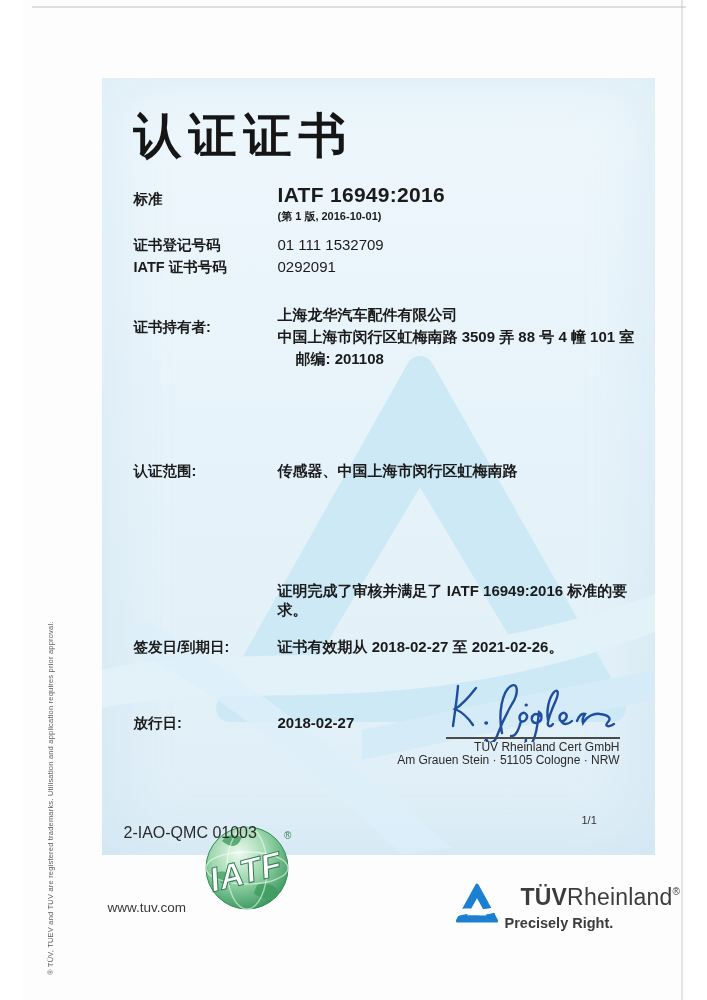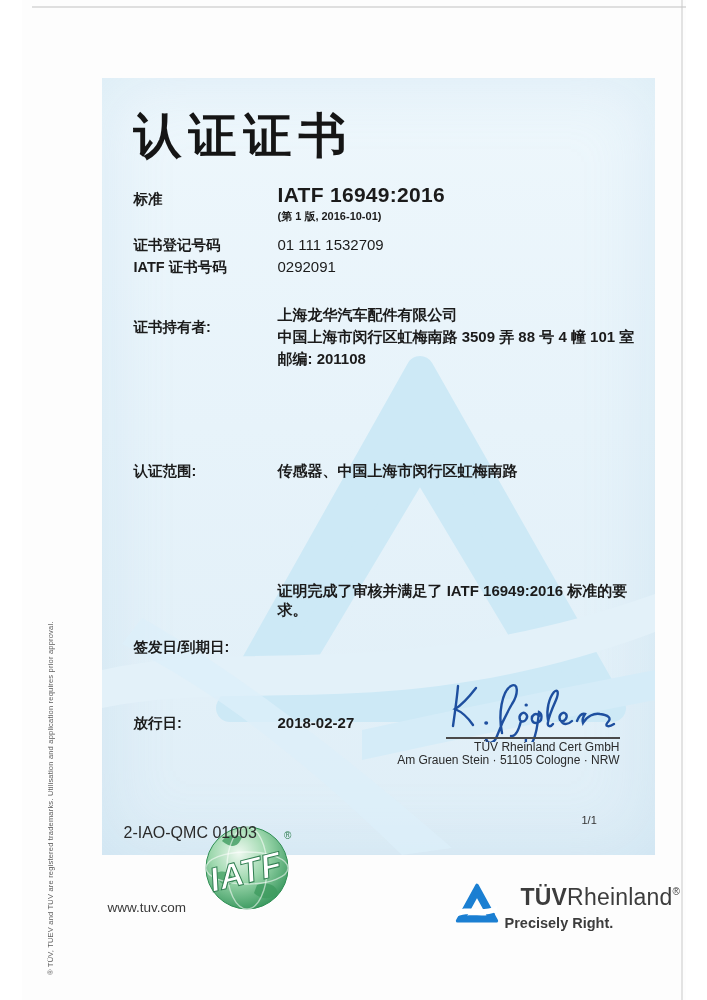--- a/index.html
+++ b/index.html
@@ -68,28 +68,29 @@
 
     <div class="abs lbl" style="top:158px;">证书登记号码</div>
     <div class="abs val" style="top:158px;">01 111 1532709</div>
 
     <div class="abs lbl" style="top:180px;">IATF 证书号码</div>
     <div class="abs val" style="top:180px;">0292091</div>
 
     <div class="abs lbl" style="top:240px;">证书持有者:</div>
     <div class="abs val cnb" style="top:228px;">上海龙华汽车配件有限公司</div>
     <div class="abs val cnb" style="top:250px;">中国上海市闵行区虹梅南路 3509 弄 88 号 4 幢 101 室</div>
-    <div class="abs val cnb" style="top:272px;">邮编: 201108</div>
+    <div class="abs val cnb" style="top:272px;margin-left:18px;">邮编: 201108</div>
 
     <div class="abs lbl" style="top:384px;">认证范围:</div>
     <div class="abs val cnb" style="top:384px;">传感器、中国上海市闵行区虹梅南路</div>
 
     <div class="abs val cnb" style="top:504px;">证明完成了审核并满足了 IATF 16949:2016 标准的要求。</div>
 
     <div class="abs lbl" style="top:560px;">签发日/到期日:</div>
+    <div class="abs val cnb" style="top:560px;">证书有效期从 2018-02-27 至 2021-02-26。</div>
 
     <div class="abs lbl" style="top:636px;">放行日:</div>
     <div class="abs val" style="top:636px;font-weight:600;">2018-02-27</div>
 
     <svg class="signature" viewBox="0 0 190 64">
       <g fill="none" stroke="#1e4f9f" stroke-width="2.4" stroke-linecap="round">
         <path d="M16 8 C15 20 13 34 11 48"></path>
         <path d="M34 10 C27 19 20 27 13 31 C20 34 27 41 31 47"></path>
         <path d="M44 45 l0.4 0" stroke-width="3.6"></path>
         <path d="M60 55 C56 36 60 13 69 8 C76 4 77 15 70 26 C63 38 58 50 55 58 C52 66 46 67 44 61"></path>

